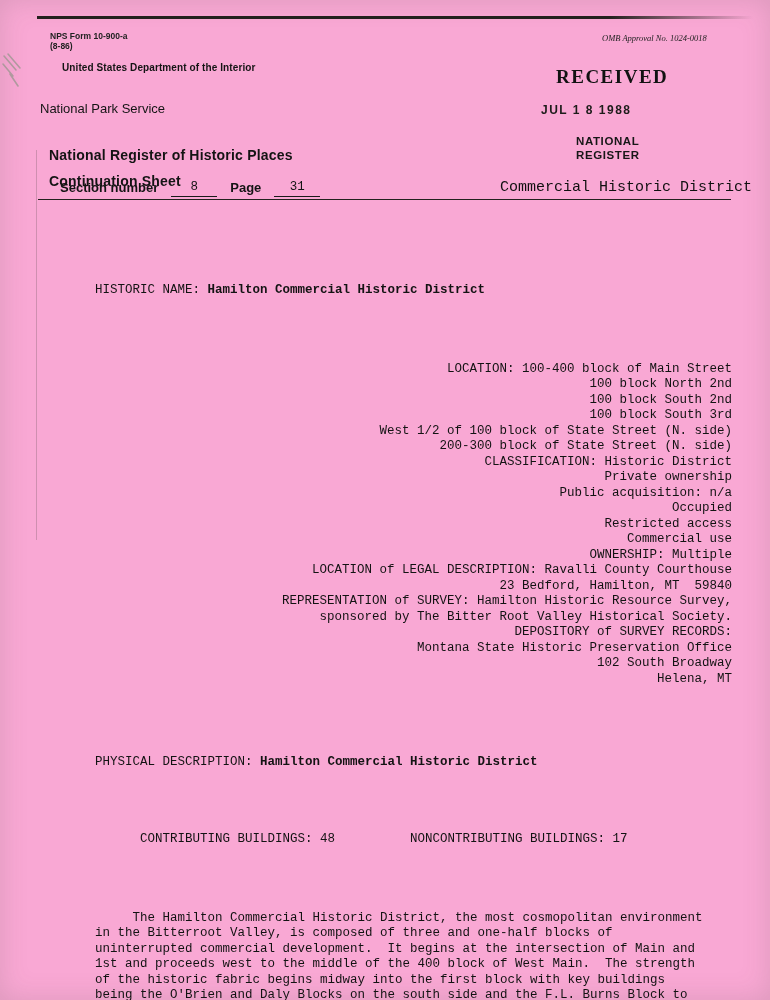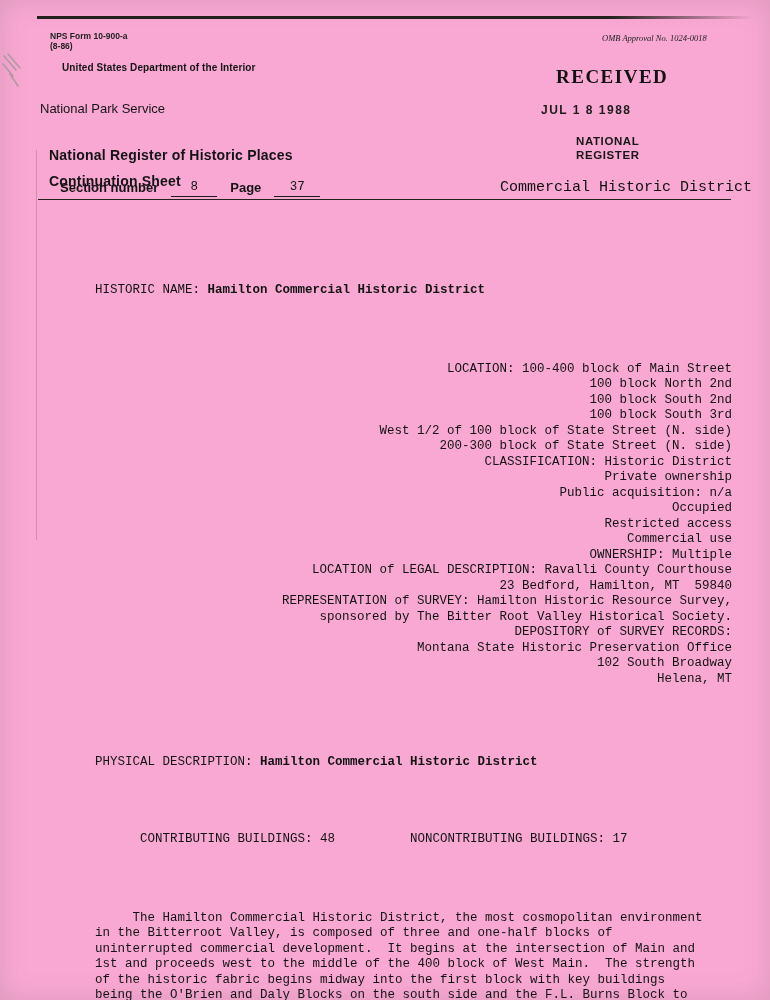--- a/index.html
+++ b/index.html
@@ -132,21 +132,21 @@
 
   <div class="nat-reg">
     <div>NATIONAL</div>
     <div>REGISTER</div>
   </div>
 
   <div class="section-row">
     <span class="sec-label">Section number</span>
     <span class="sec-fill">8</span>
     <span class="sec-label">Page</span>
-    <span class="sec-fill">37</span>
+    <span class="sec-fill">31</span>
   </div>
 
   <div class="district">Commercial Historic District</div>
 
   <div class="header-rule"></div>
 
   <div class="typed">
 
     <div class="doc-line"><span>HISTORIC NAME: </span><strong>Hamilton Commercial Historic District</strong></div>
 

